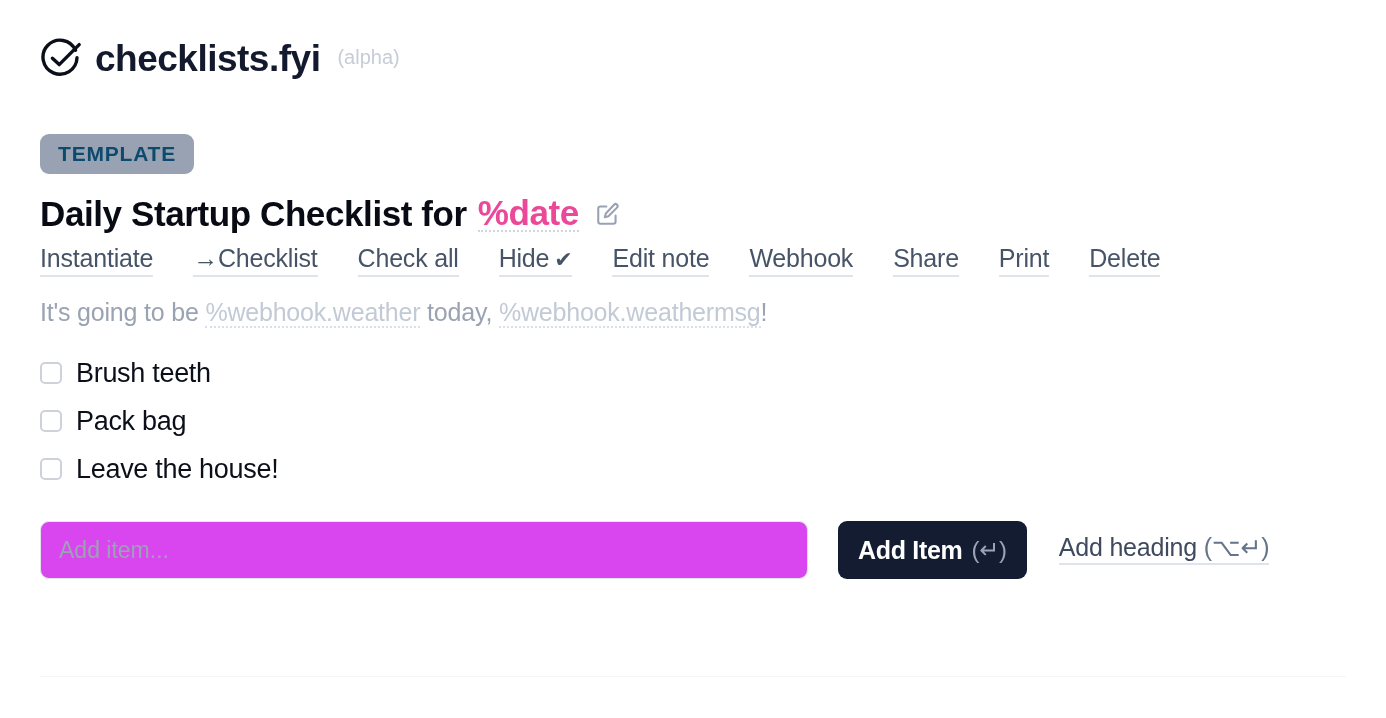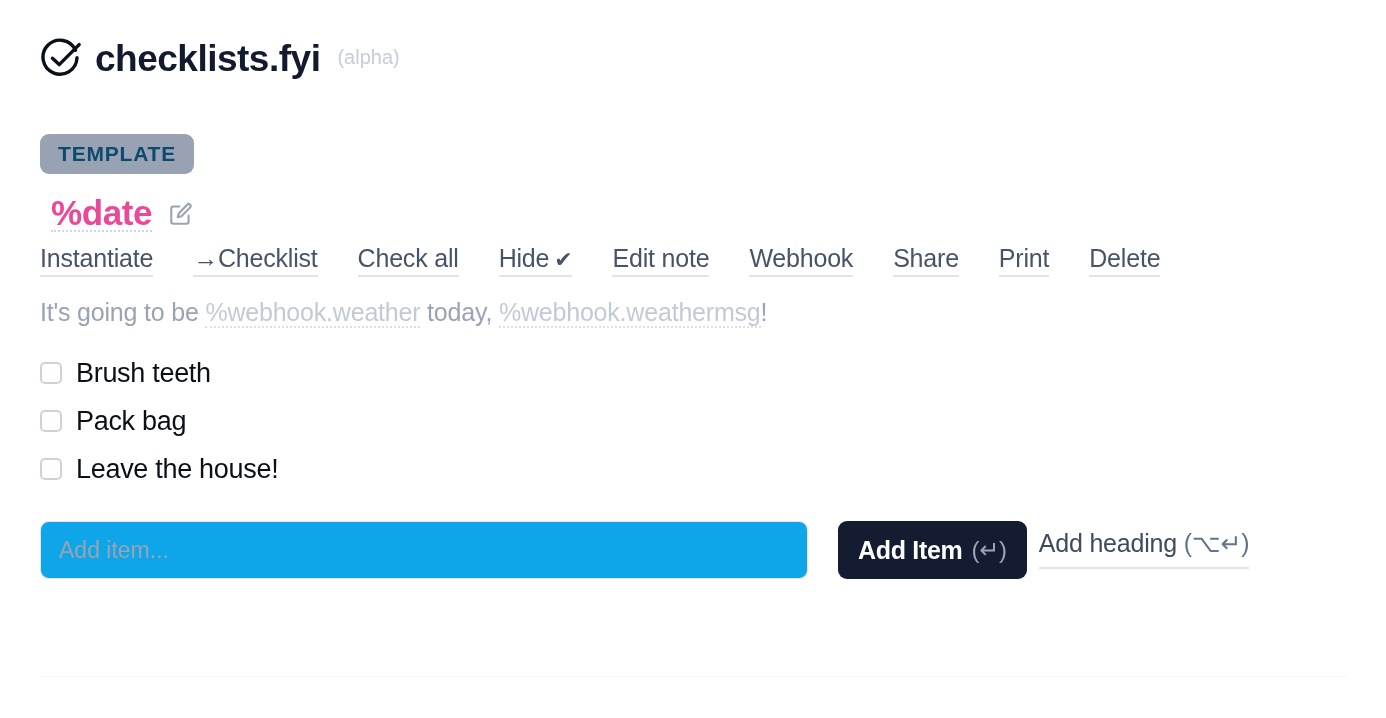--- a/index.html
+++ b/index.html
@@ -171,21 +171,21 @@
     margin-top: 28px;
     display: flex;
     align-items: center;
   }
   .add-input {
     width: 768px;
     height: 58px;
     box-sizing: border-box;
     border: 1px solid #e2e6ec;
     border-radius: 9px;
-    background: #0ea5e9;
+    background: #d946ef;
     font-family: "Liberation Sans", sans-serif;
     font-size: 23px;
     color: #0b0f19;
     padding: 0 18px;
     outline: none;
   }
   .add-input::placeholder {
     color: #9aa3b2;
   }
   .add-btn {
@@ -205,25 +205,25 @@
     align-items: center;
     line-height: 1;
   }
   .add-btn .hint {
     font-weight: normal;
     color: #9aa4b6;
     margin-left: 9px;
     font-size: 24px;
   }
   .add-heading {
-    margin-left: 12px;
+    margin-left: 32px;
     font-size: 25px;
     color: #3f4a5e;
     border-bottom: 2px solid #dfe3ea;
-    padding-bottom: 11px;
+    padding-bottom: 3px;
     cursor: pointer;
     white-space: nowrap;
     line-height: 1;
     letter-spacing: -0.2px;
   }
   .add-heading .hint {
     color: #64748b;
   }
 
   
@@ -250,20 +250,21 @@
     </span>
     <span class="brand-name">checklists.fyi</span>
     <span class="brand-alpha">(alpha)</span>
   </div>
 
   <div class="badge-row">
     <span class="badge">TEMPLATE</span>
   </div>
 
   <div class="title-row">
+    <span class="title-text">Daily Startup Checklist for</span>
     <span class="title-token token">%date</span>
     <span class="edit-icon">
       <svg viewBox="0 0 24 24" width="26" height="26" aria-hidden="true">
         <path d="M19 13.5V19a2 2 0 0 1-2 2H5a2 2 0 0 1-2-2V7a2 2 0 0 1 2-2h5.5" fill="none" stroke="#98a2b3" stroke-width="1.9" stroke-linecap="round" stroke-linejoin="round"></path>
         <path d="M17.6 3.4a1.9 1.9 0 0 1 2.7 2.7L12.4 14 9 15l1-3.4 7.6-8.2z" fill="none" stroke="#98a2b3" stroke-width="1.9" stroke-linecap="round" stroke-linejoin="round"></path>
       </svg>
     </span>
   </div>
 
   <div class="actions">

